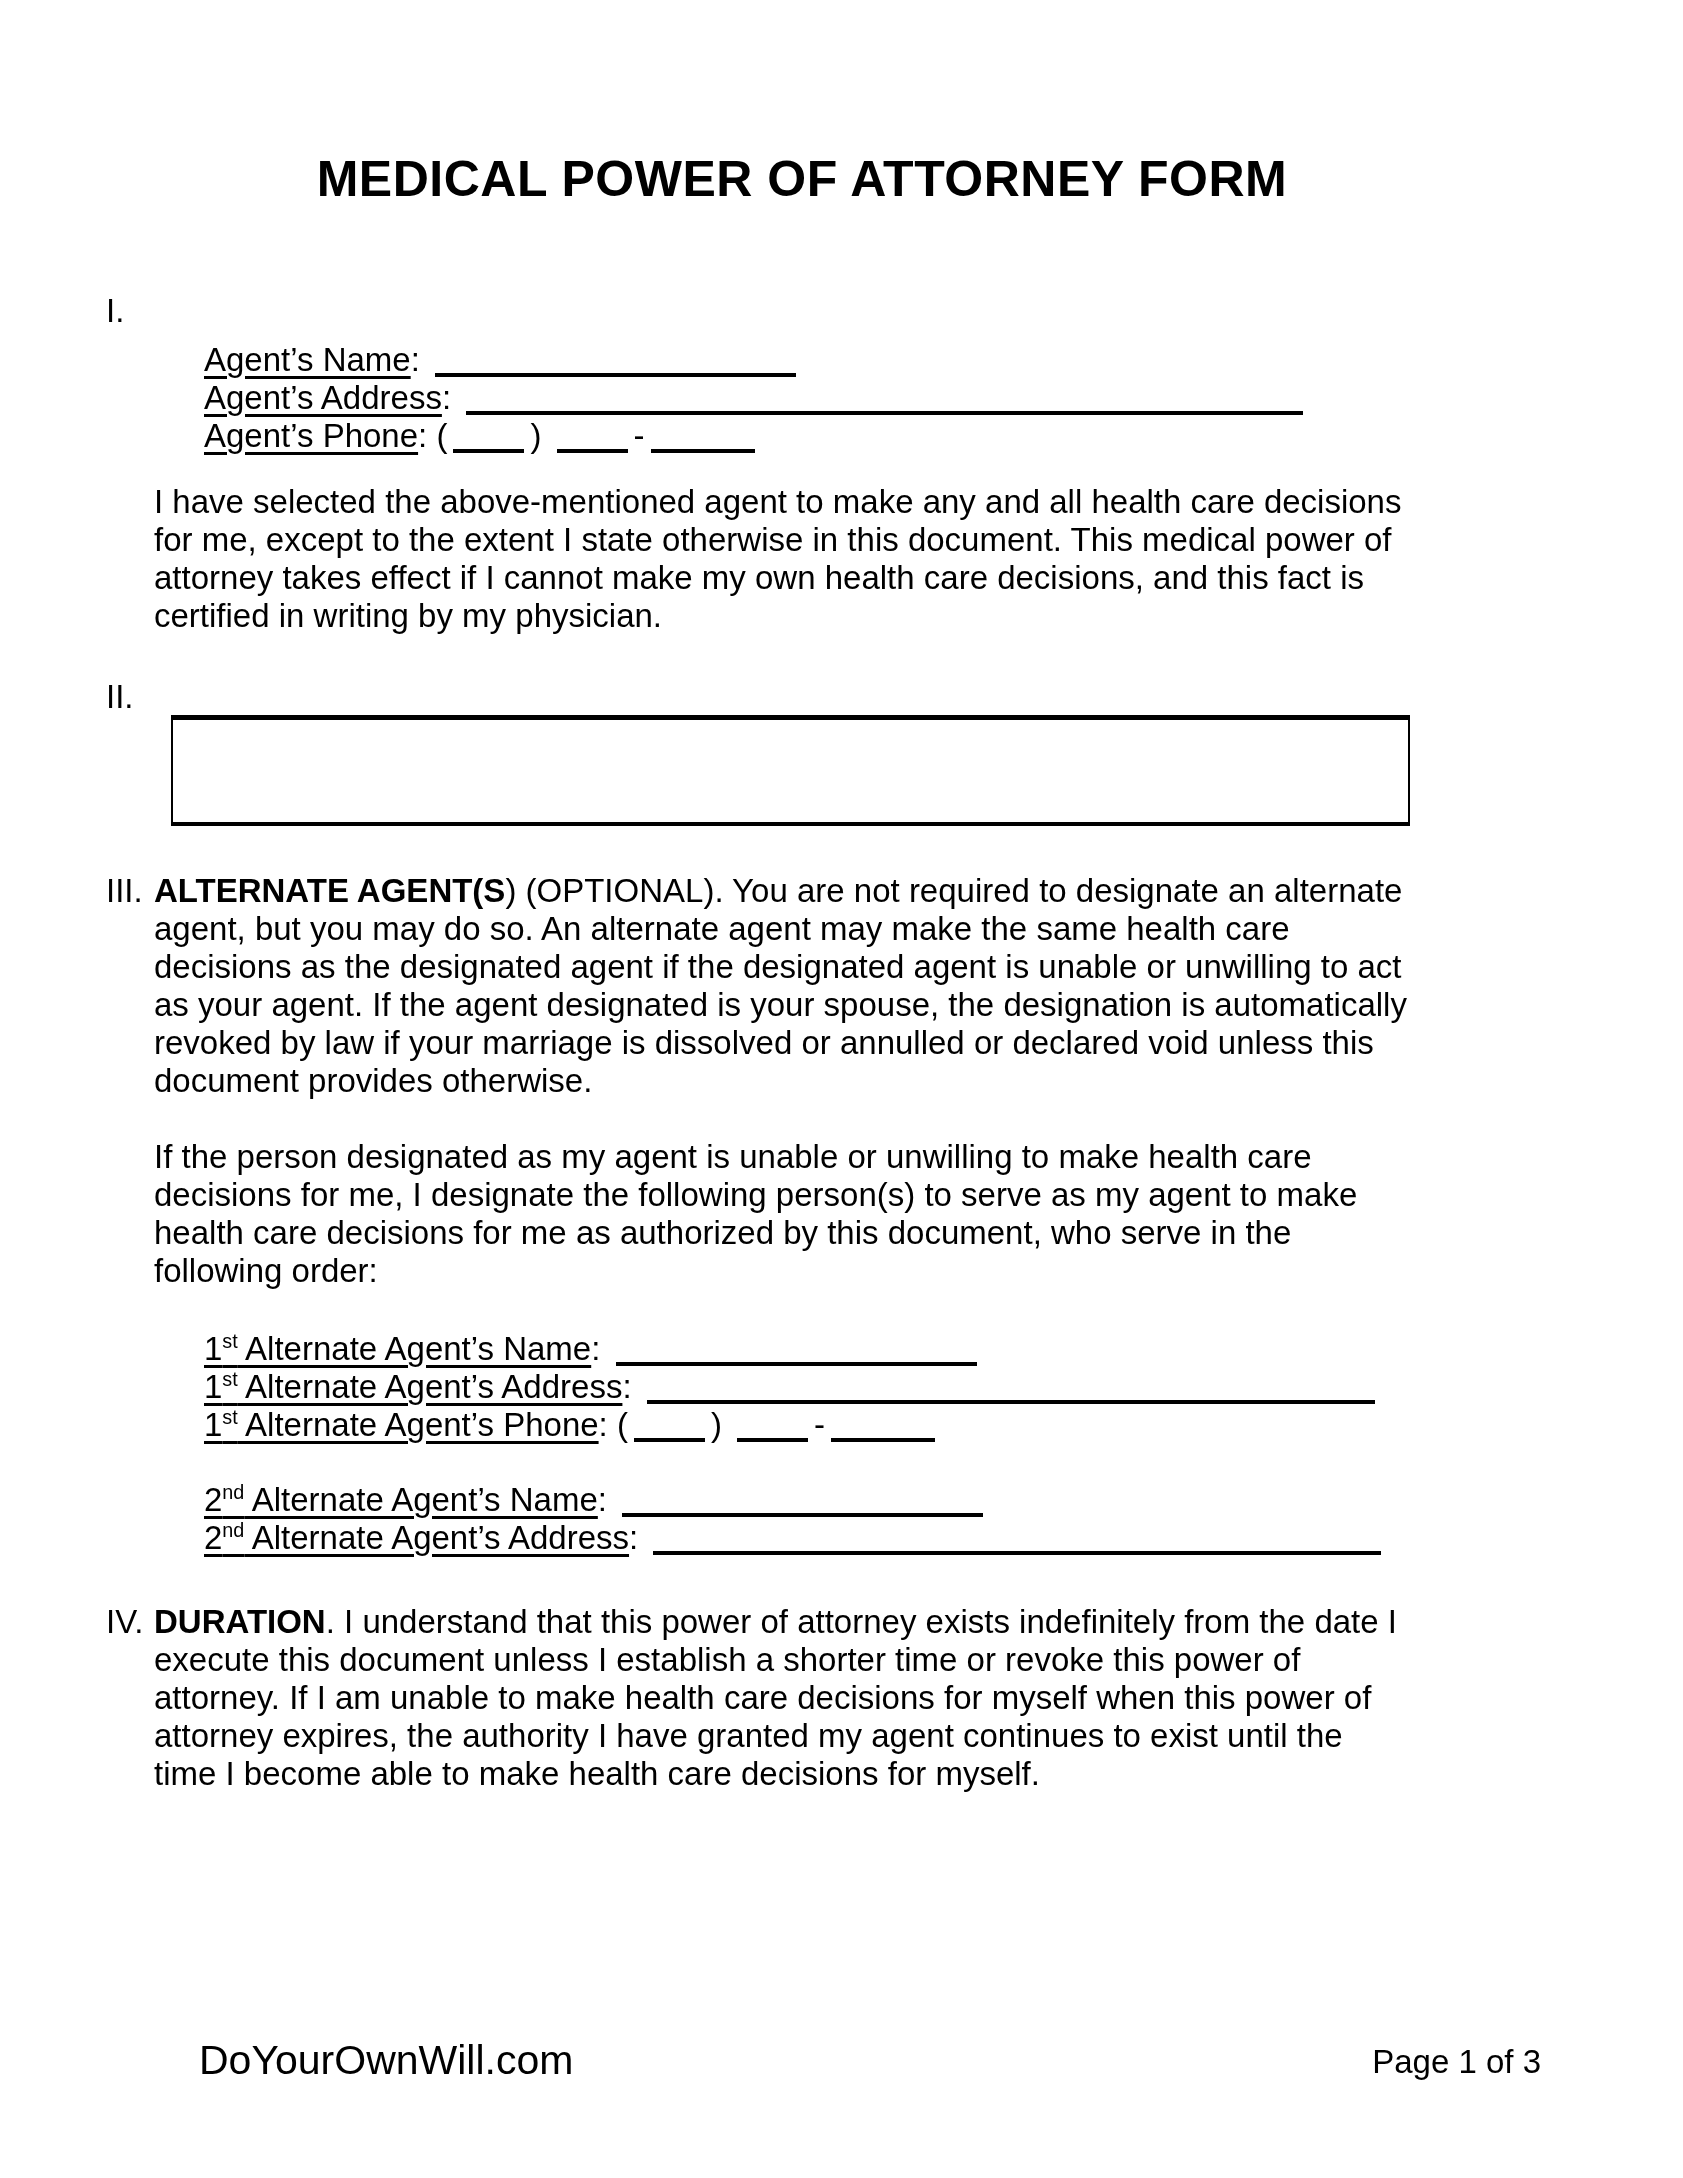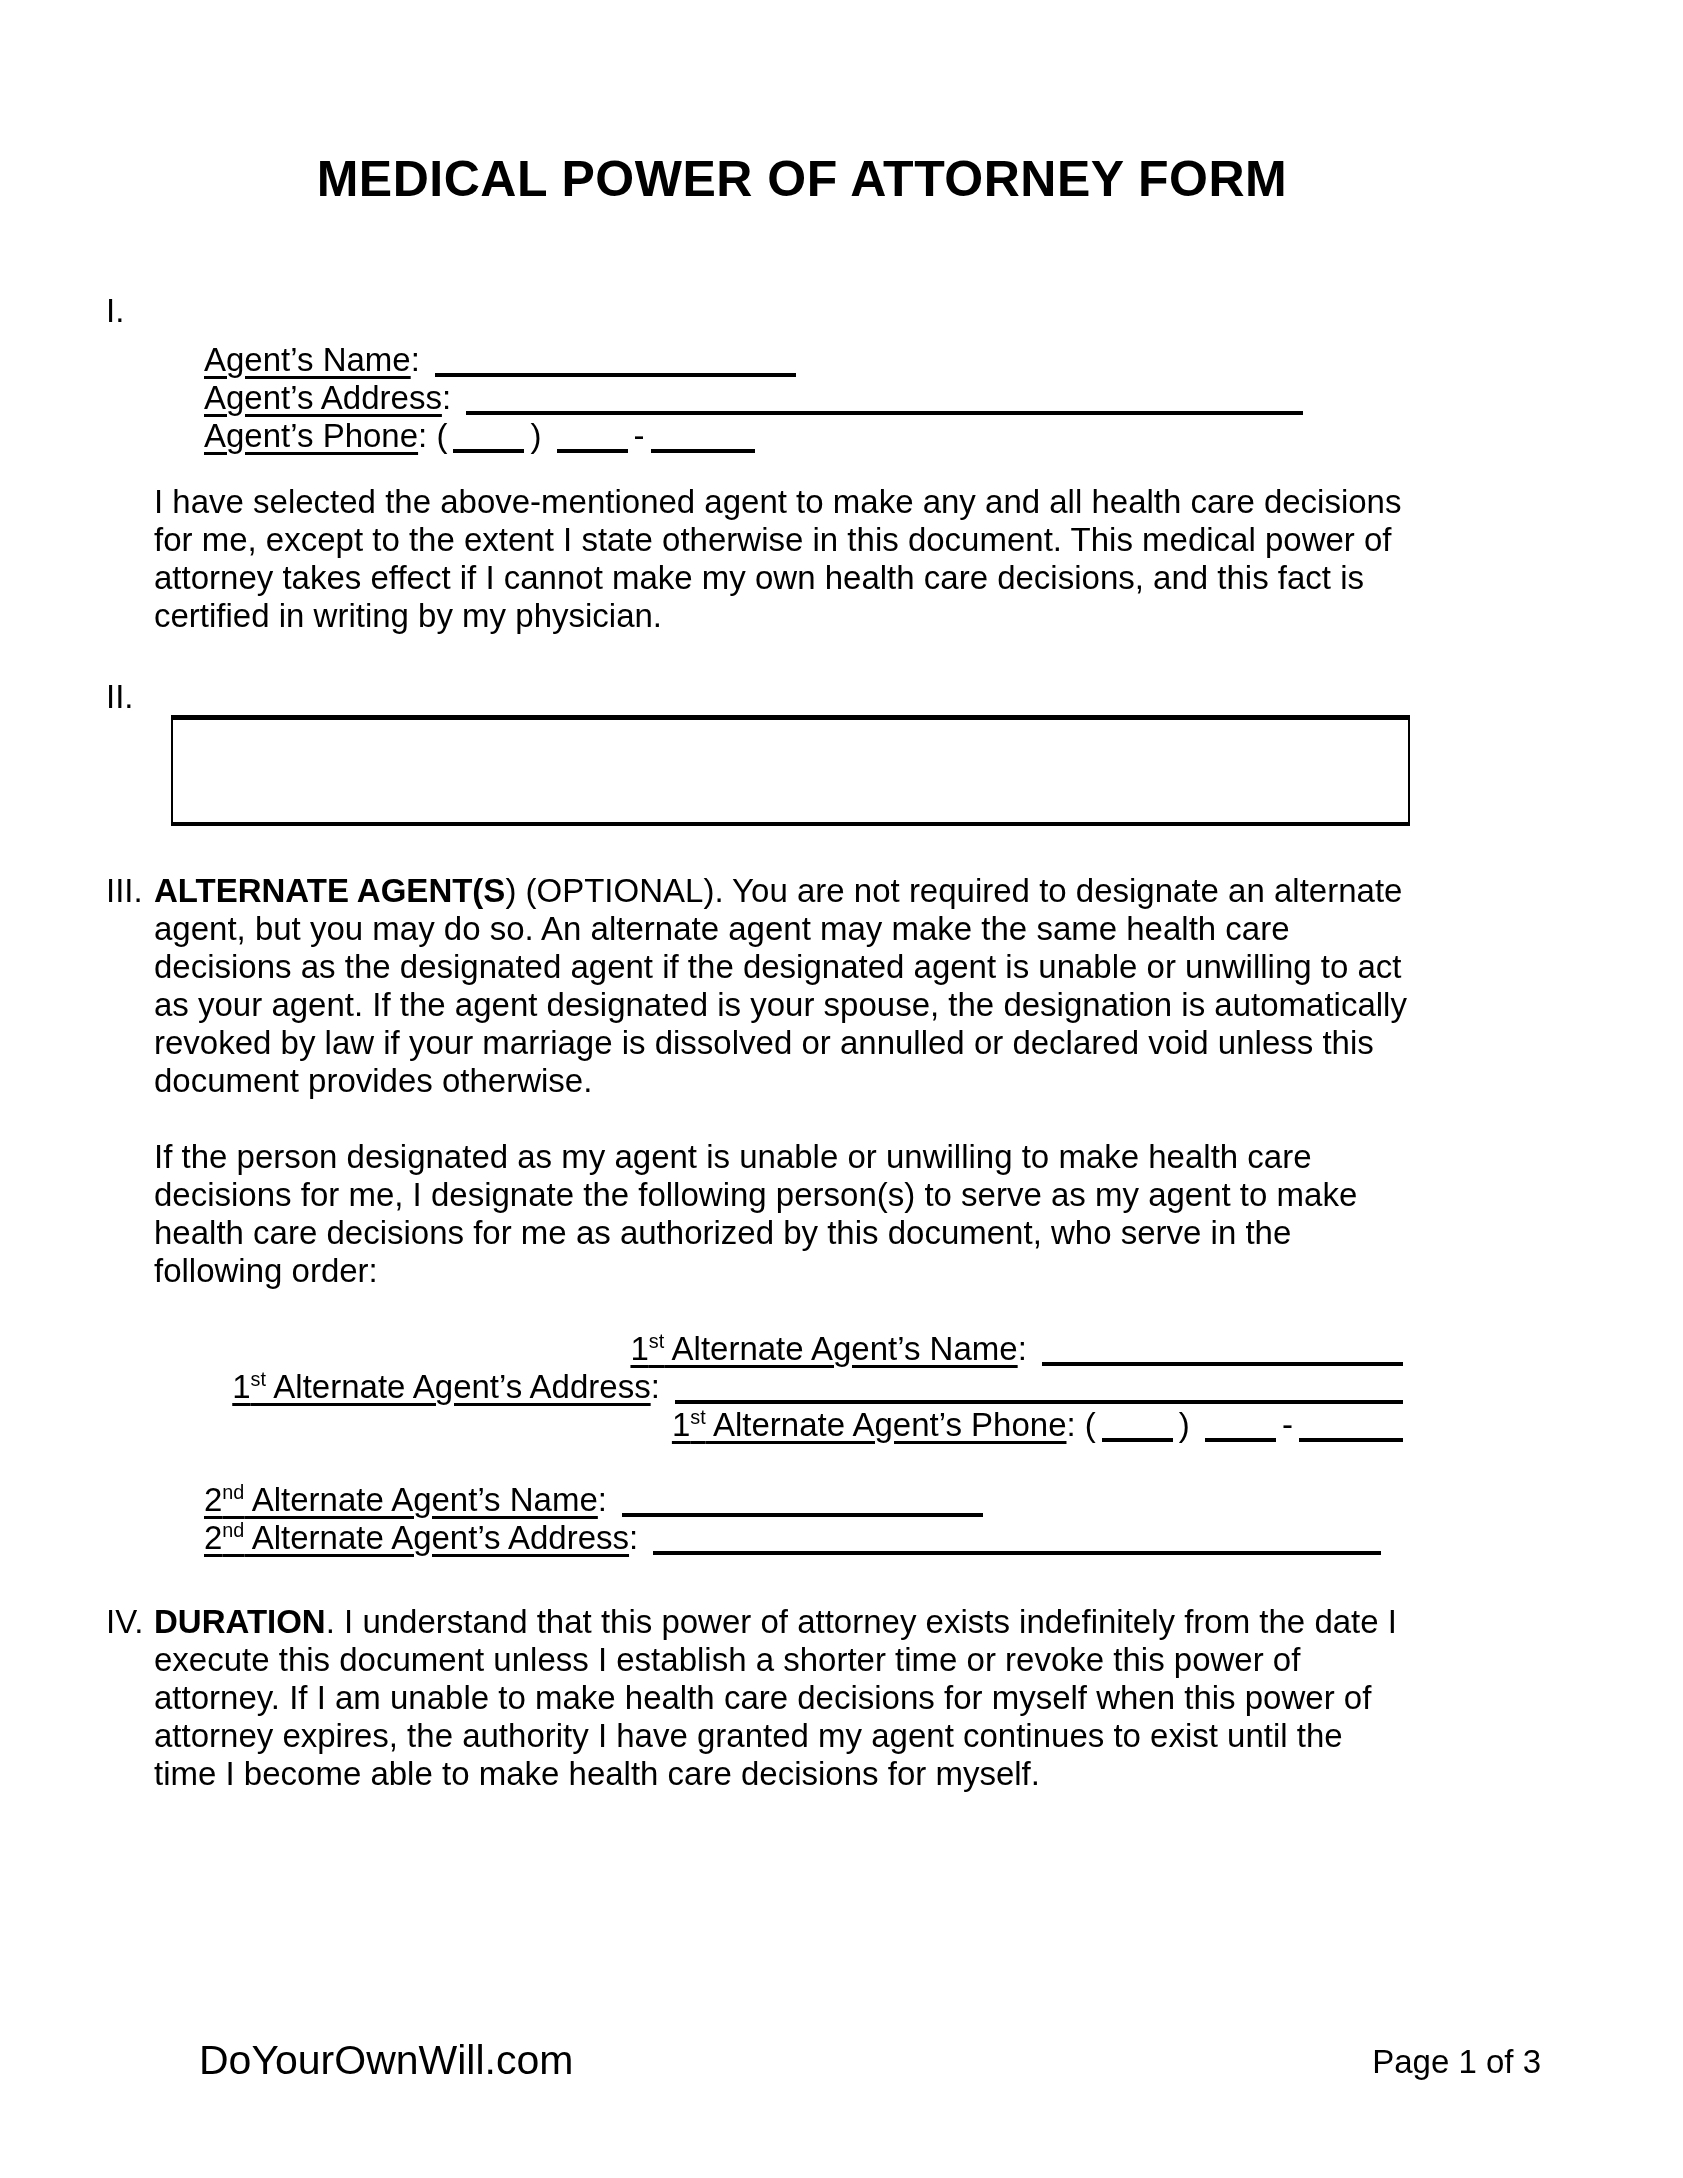--- a/index.html
+++ b/index.html
@@ -31,21 +31,21 @@
   b { font-weight: bold; }
 
   .mt-sec1 { margin-top: 83px; }
   .mt-sec2 { margin-top: 43px; gap: 7px; }
   .mt-sec3 { margin-top: 46px; }
   .mt-sec4 { margin-top: 50px; }
 
   .agent-fields { margin-top: 45px; margin-left: 50px; }
   .para-gap32 { margin-top: 32px !important; }
   .para-gap38 { margin-top: 38px !important; }
-  .alt-block-1 { margin-top: 36px; margin-left: 50px; text-align: right; }
+  .alt-block-1 { margin-top: 36px; margin-left: 50px; }
   .alt-block-2 { margin-top: 37px; margin-left: 50px; }
   .fline { height: 38px; white-space: nowrap; }
 
   .ul {
     text-decoration: underline;
     text-decoration-thickness: 3px;
     text-underline-offset: 5px;
   }
   sup { font-size: 0.6em; line-height: 0; vertical-align: super; }
 

